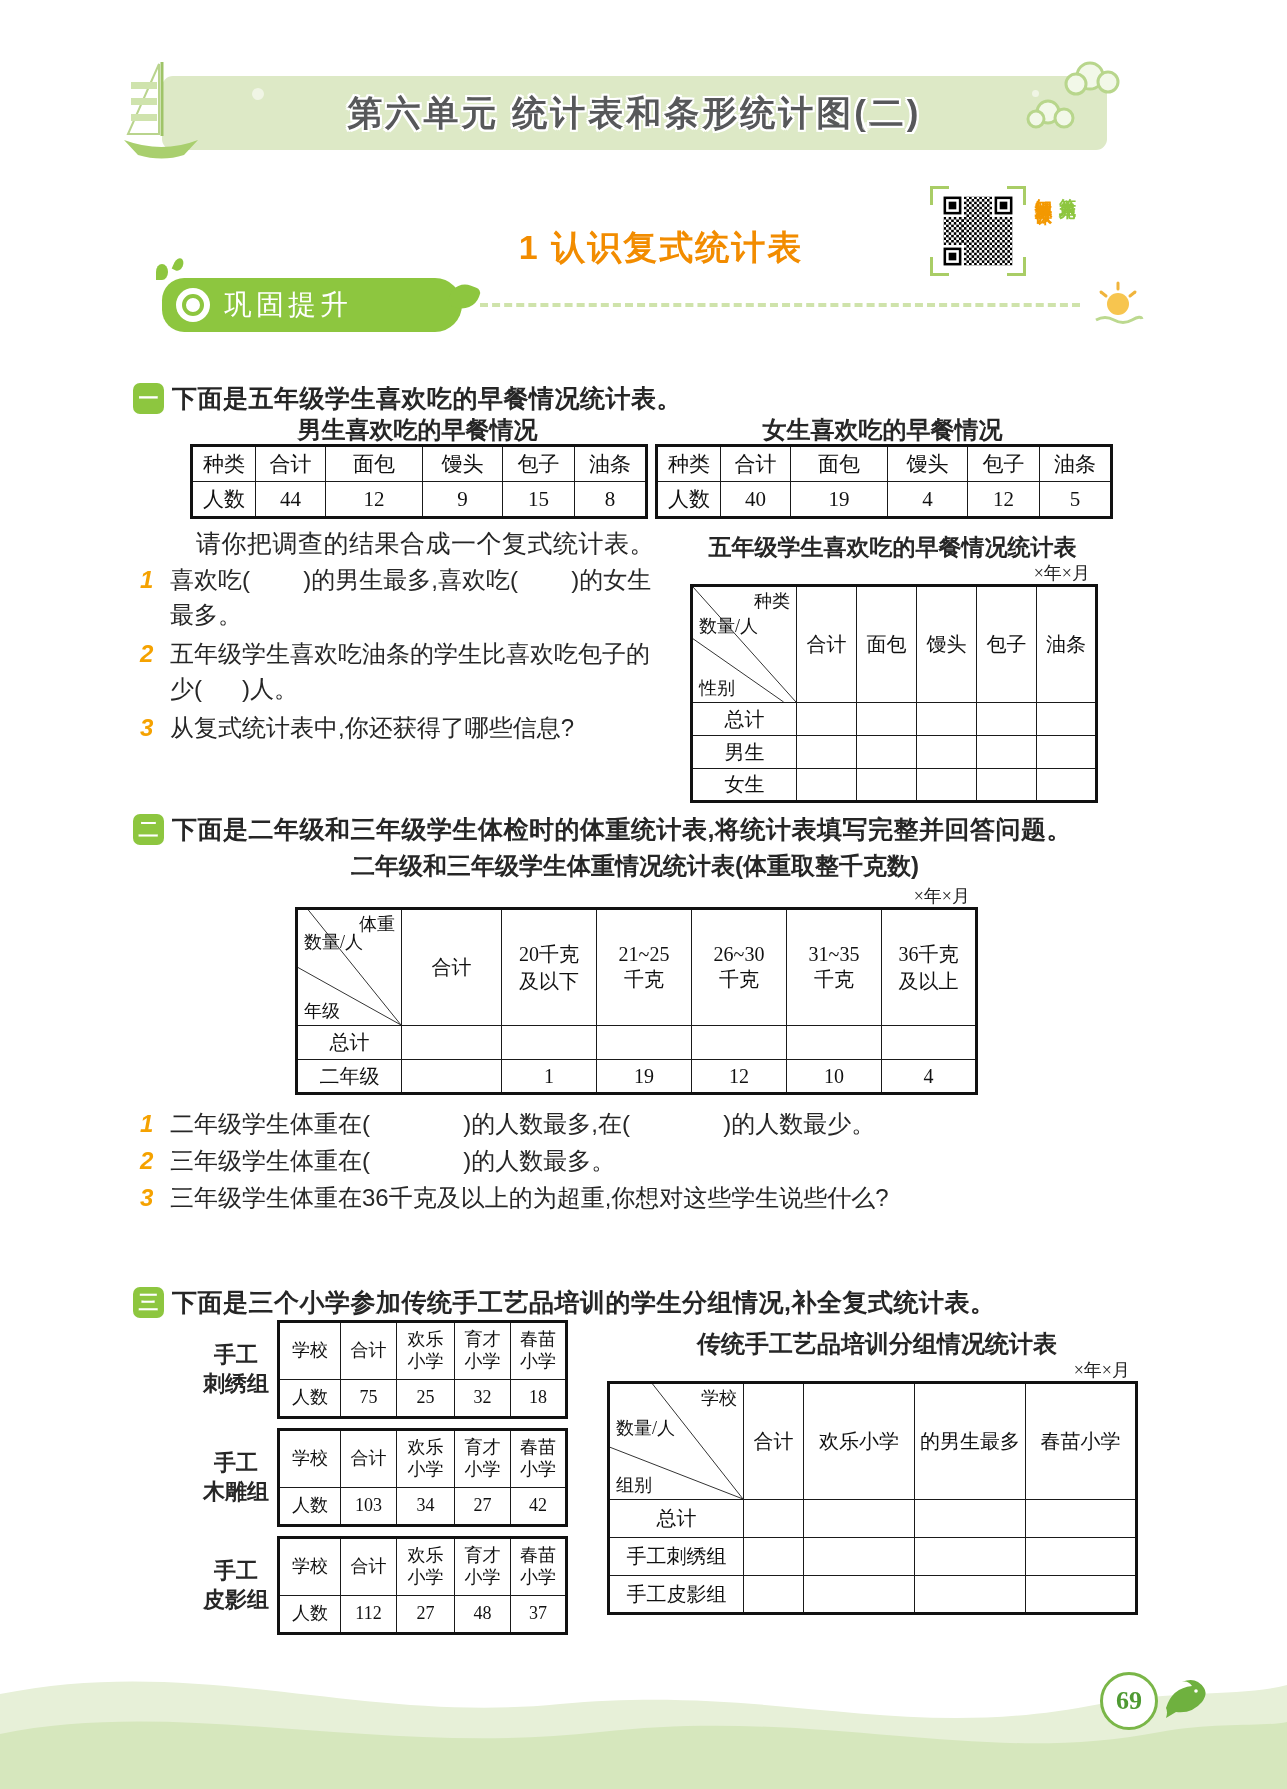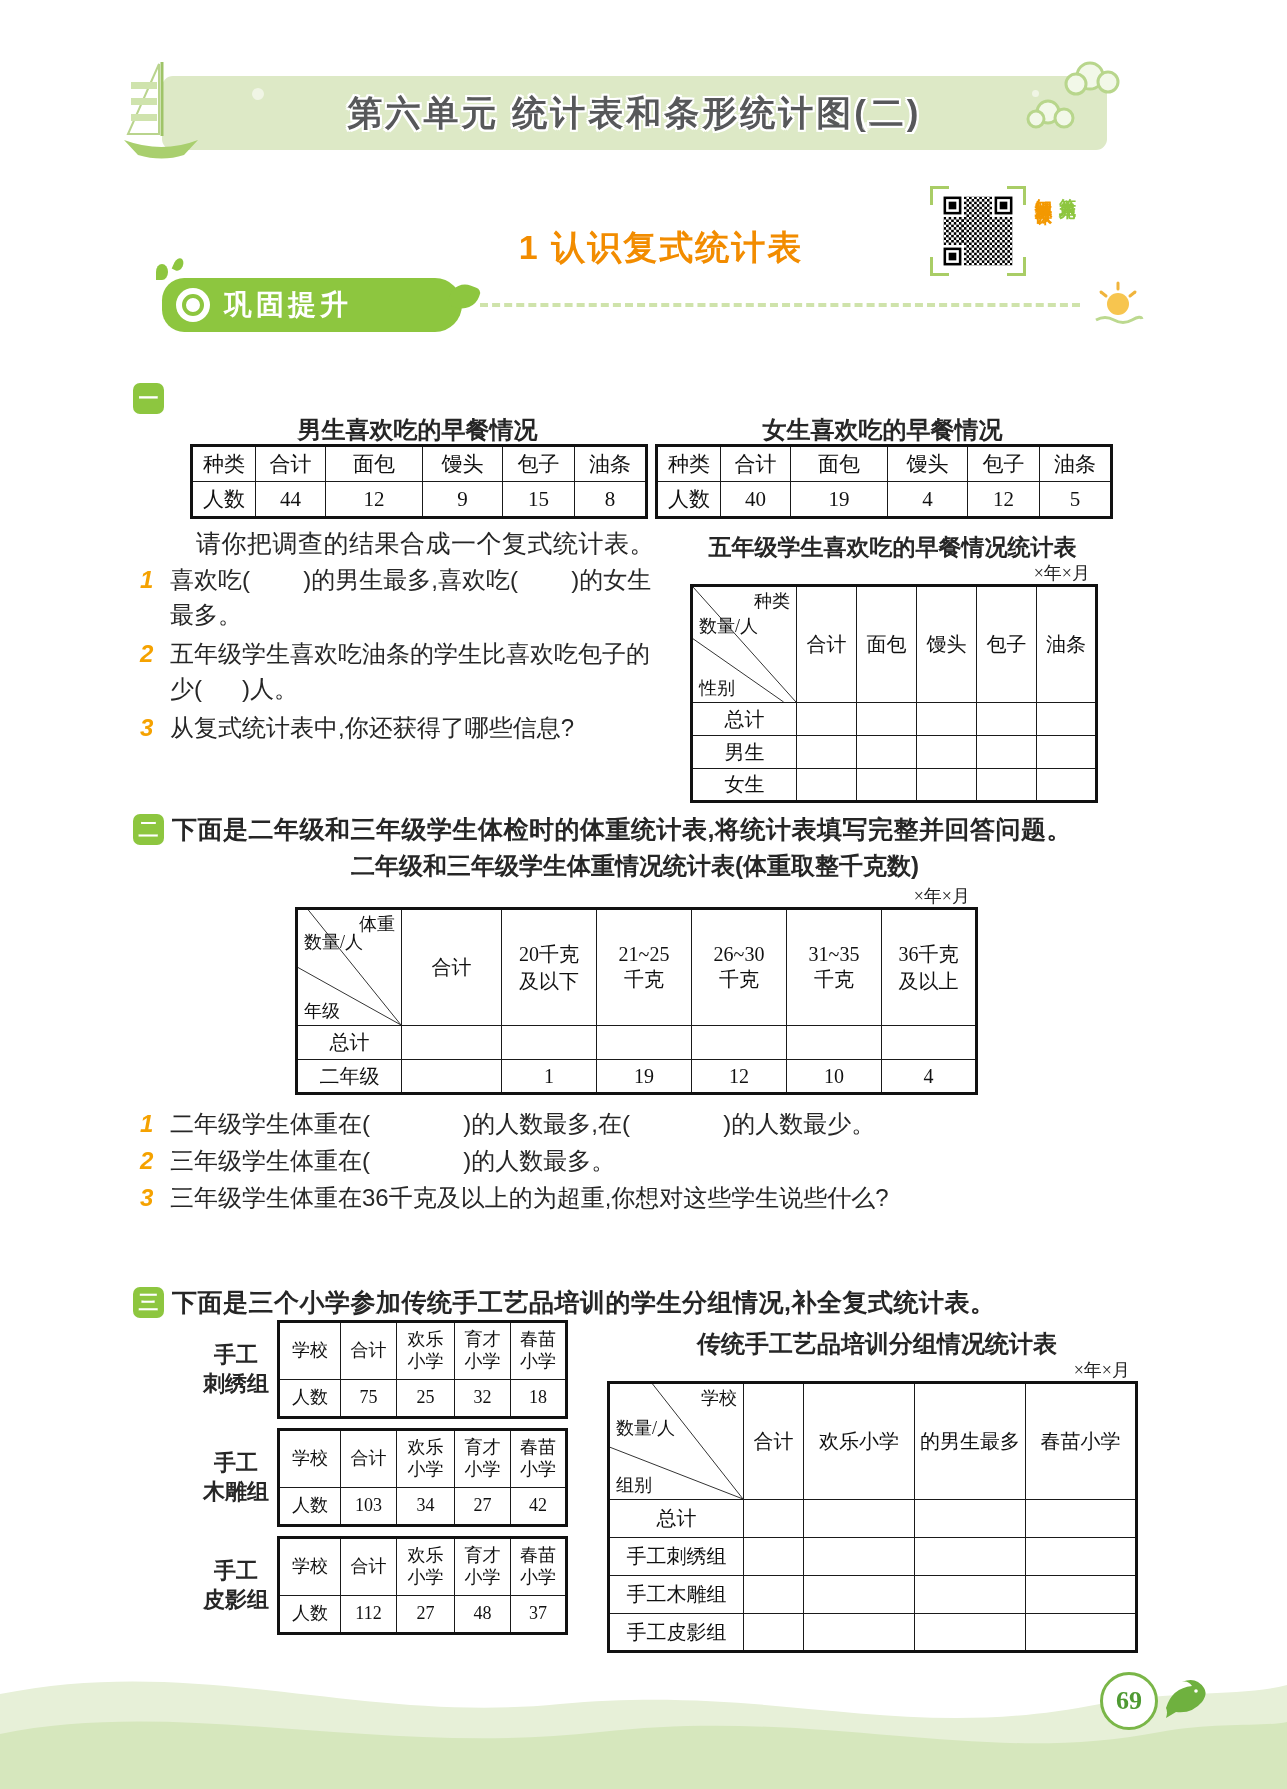--- a/index.html
+++ b/index.html
@@ -30,21 +30,21 @@
         font-size:17px;font-weight:700;letter-spacing:2px;}
   .qr-cap.c1{left:1032px;color:#f39800;}
   .qr-cap.c2{left:1056px;color:#8dc63f;}
 
   
   .badge{position:absolute;left:162px;top:278px;width:300px;height:54px;background:#8dc63f;
         border-radius:28px 34px 34px 28px;display:flex;align-items:center;}
   .badge .eye{width:34px;height:34px;background:#fff;border-radius:50%;margin-left:14px;
         display:flex;align-items:center;justify-content:center;}
   .badge .pupil{width:14px;height:14px;border:4px solid #8dc63f;border-radius:50%;}
-  .badge .label{color:#fff;font-size:28px;font-weight:700;letter-spacing:4px;margin-left:14px;}
+  .badge .label{color:#fff;font-size:28px;font-weight:400;letter-spacing:4px;margin-left:14px;}
   .badge .tail{position:absolute;right:-16px;top:6px;width:28px;height:26px;background:#8dc63f;
         border-radius:60% 20% 70% 30%;transform:rotate(20deg);}
   .badge .leaf{position:absolute;background:#8dc63f;border-radius:50% 50% 50% 0;}
   .divider{position:absolute;left:480px;top:303px;width:600px;border-top:4px dashed #cfe3ab;}
   .sun{position:absolute;left:1092px;top:280px;}
 
   
   .marker{position:absolute;width:31px;height:31px;background:#8dc63f;border-radius:7px;
         color:#fff;font-size:20px;font-weight:900;display:flex;align-items:center;justify-content:center;}
   .intro{position:absolute;font-size:25px;font-weight:600;letter-spacing:.5px;color:#262626;}
@@ -184,20 +184,21 @@
       <g stroke="#f0b43c" stroke-width="3" stroke-linecap="round">
         <line x1="26" y1="3" x2="26" y2="9"></line>
           <line x1="9" y1="12" x2="14" y2="16"></line>
           <line x1="43" y1="12" x2="38" y2="16"></line>
       </g>
       <path d="M4,40 Q13,35 22,40 T40,40 T50,39" stroke="#bcd98f" stroke-width="3" fill="none"></path>
     </svg>
   </div>
 
   <div class="marker" style="left:133px;top:383px;">一</div>
+  <div class="intro" style="left:172px;top:382px;width:900px;">下面是五年级学生喜欢吃的早餐情况统计表。</div>
 
   <div class="tbl-title" style="left:190px;top:414px;width:455px;">男生喜欢吃的早餐情况</div>
   <div class="tbl" style="left:190px;top:444px;">
     <table class="t-basic">
       <colgroup>
           <col style="width:64px">
           <col style="width:70px">
           <col style="width:97px">
           <col style="width:80px">
           <col style="width:72px">
@@ -539,27 +540,20 @@
             <td></td>
           </tr>
       <tr class="bd">
             <td>手工刺绣组</td>
             <td></td>
             <td></td>
             <td></td>
             <td></td>
           </tr>
       <tr class="bd">
-            <td>手工木雕组</td>
-            <td></td>
-            <td></td>
-            <td></td>
-            <td></td>
-          </tr>
-      <tr class="bd">
             <td>手工皮影组</td>
             <td></td>
             <td></td>
             <td></td>
             <td></td>
           </tr>
     </tbody>
       </table>
   </div>
 

